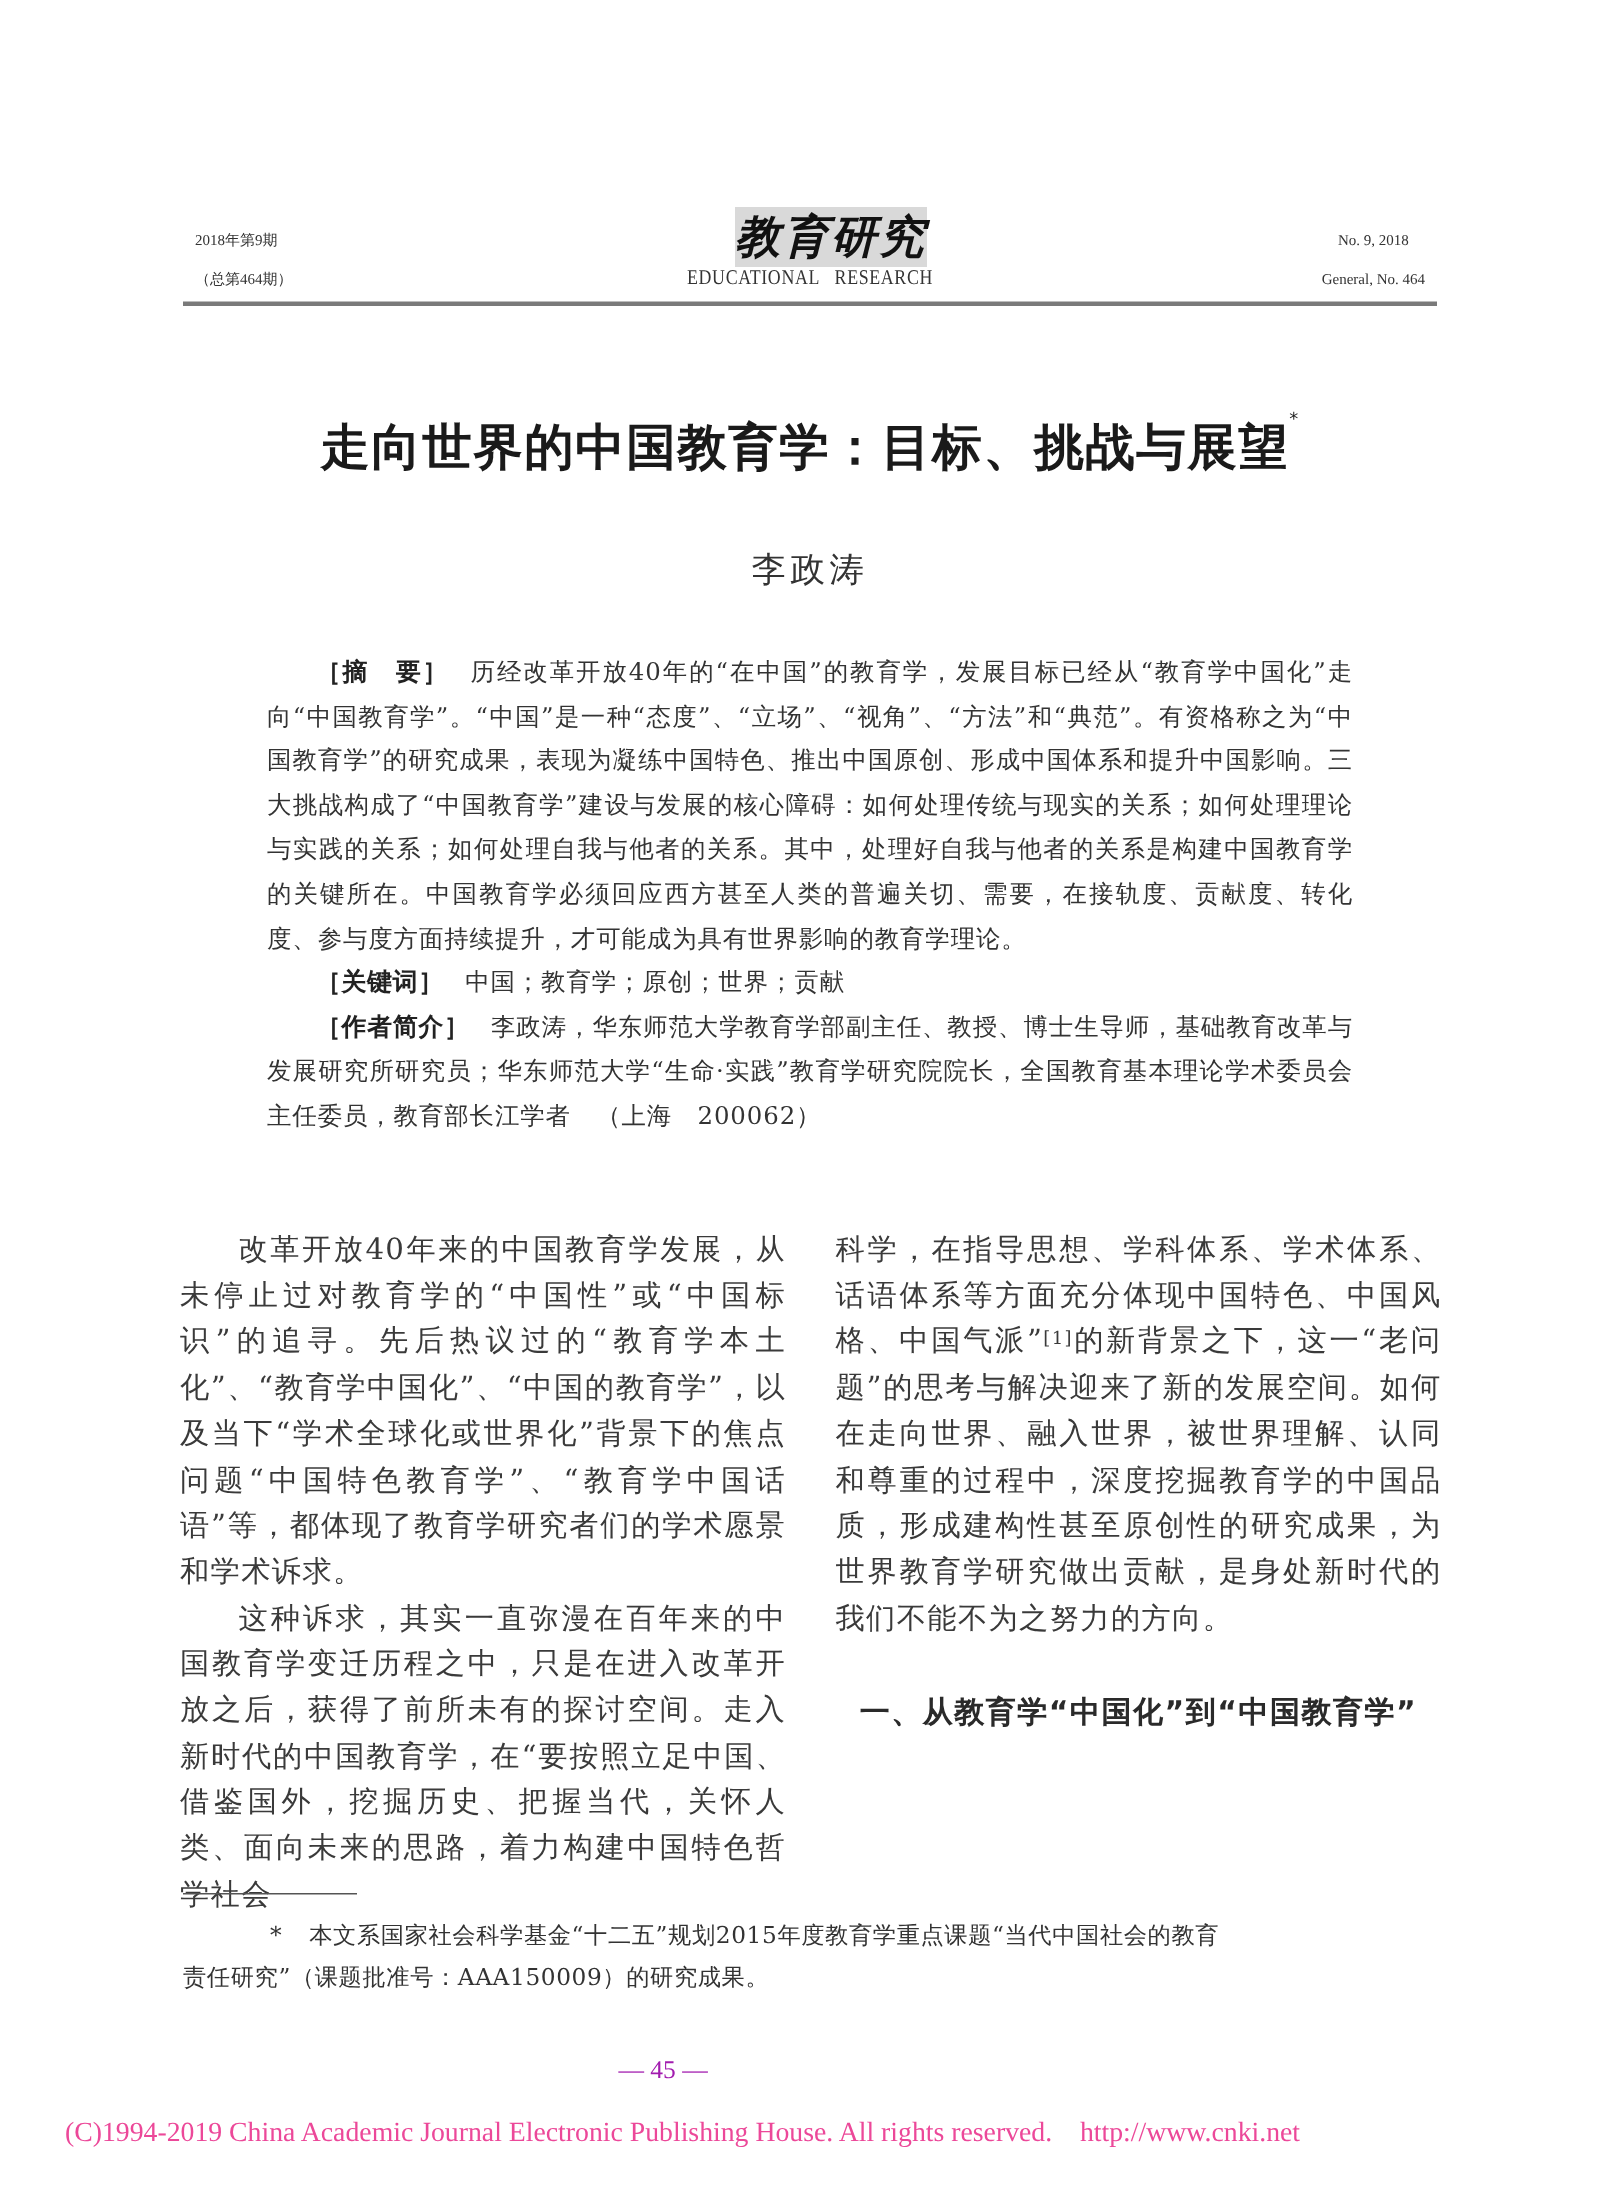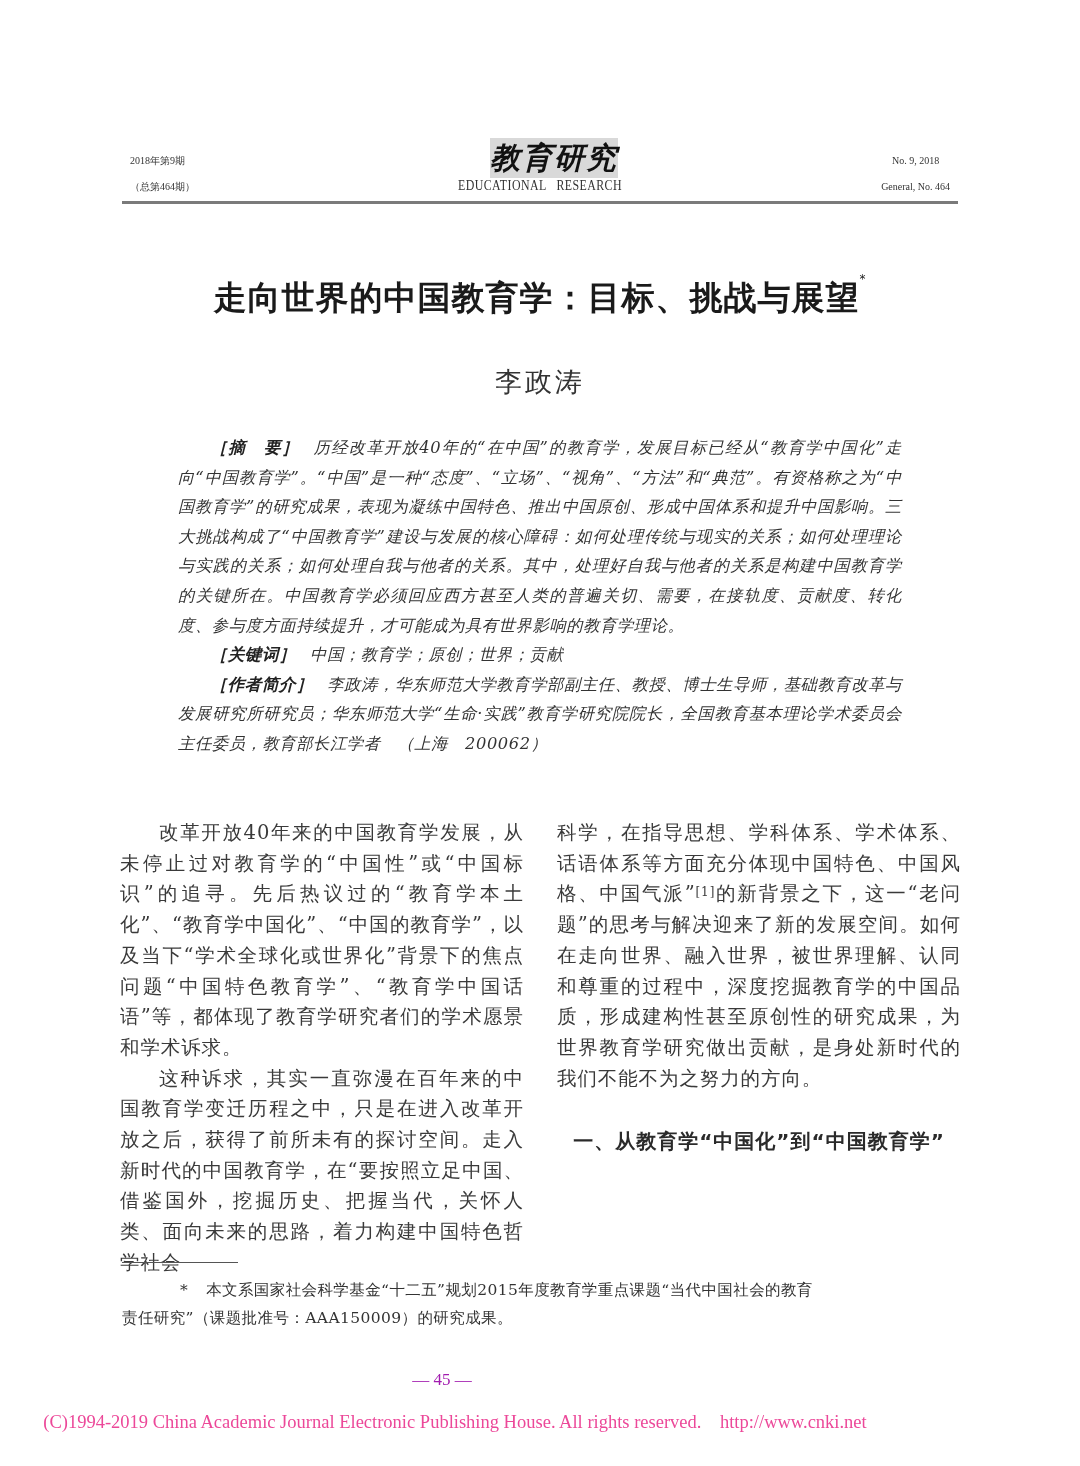--- a/index.html
+++ b/index.html
@@ -62,34 +62,33 @@
     letter-spacing: 1px;
   }
   .title sup {
     font-size: 12px;
     font-weight: normal;
     vertical-align: top;
     position: relative; top: -4px;
   }
   .author {
     left: 0; top: 364px; width: 1080px; text-align: center;
-    font-size: 27px;
+    font-size: 23px;
     color: #333;
     letter-spacing: 3px;
   }
 
   
   .abstract {
     left: 178px; top: 433px; width: 724px;
     font-size: 16.3px;
     line-height: 29.6px;
     color: #333;
     text-align: justify;
     letter-spacing: 0.6px;
-    font-style: italic;
   }
   .abstract p { margin: 0; text-indent: 2em; }
   .tag {
     font-family: "DejaVu Sans", "Liberation Sans", sans-serif;
     font-weight: bold;
     color: #222;
     font-size: 16.5px;
     margin-right: 14px;
   }
 

